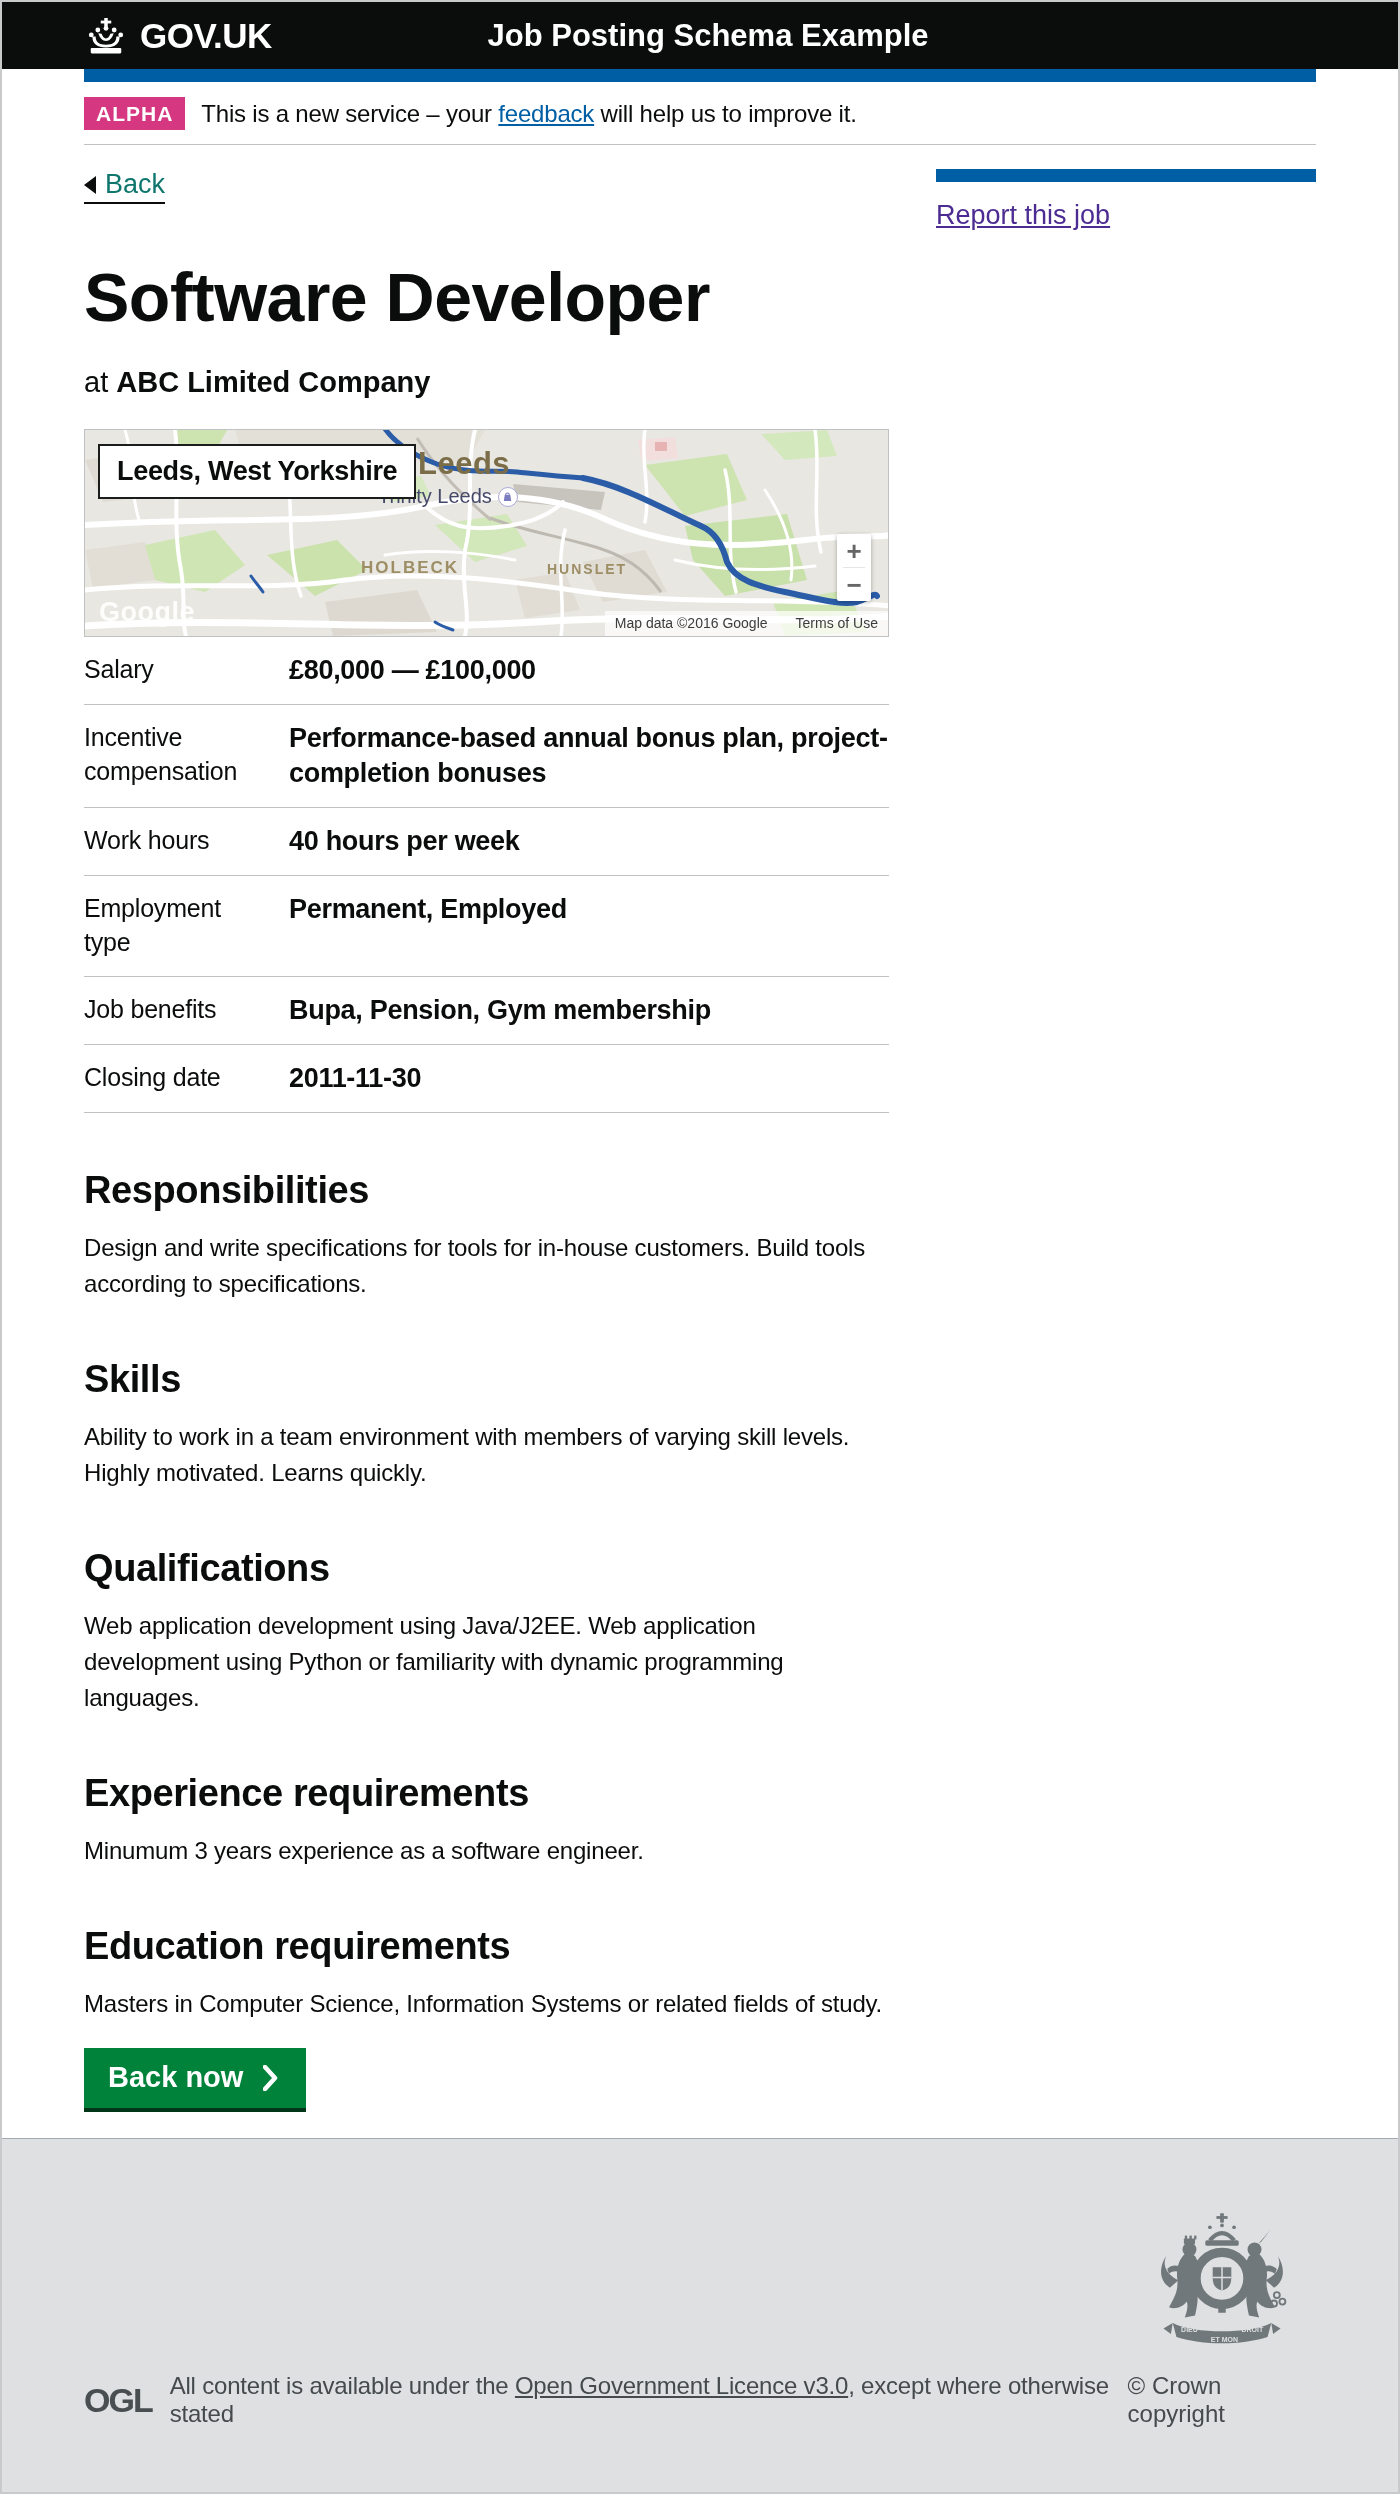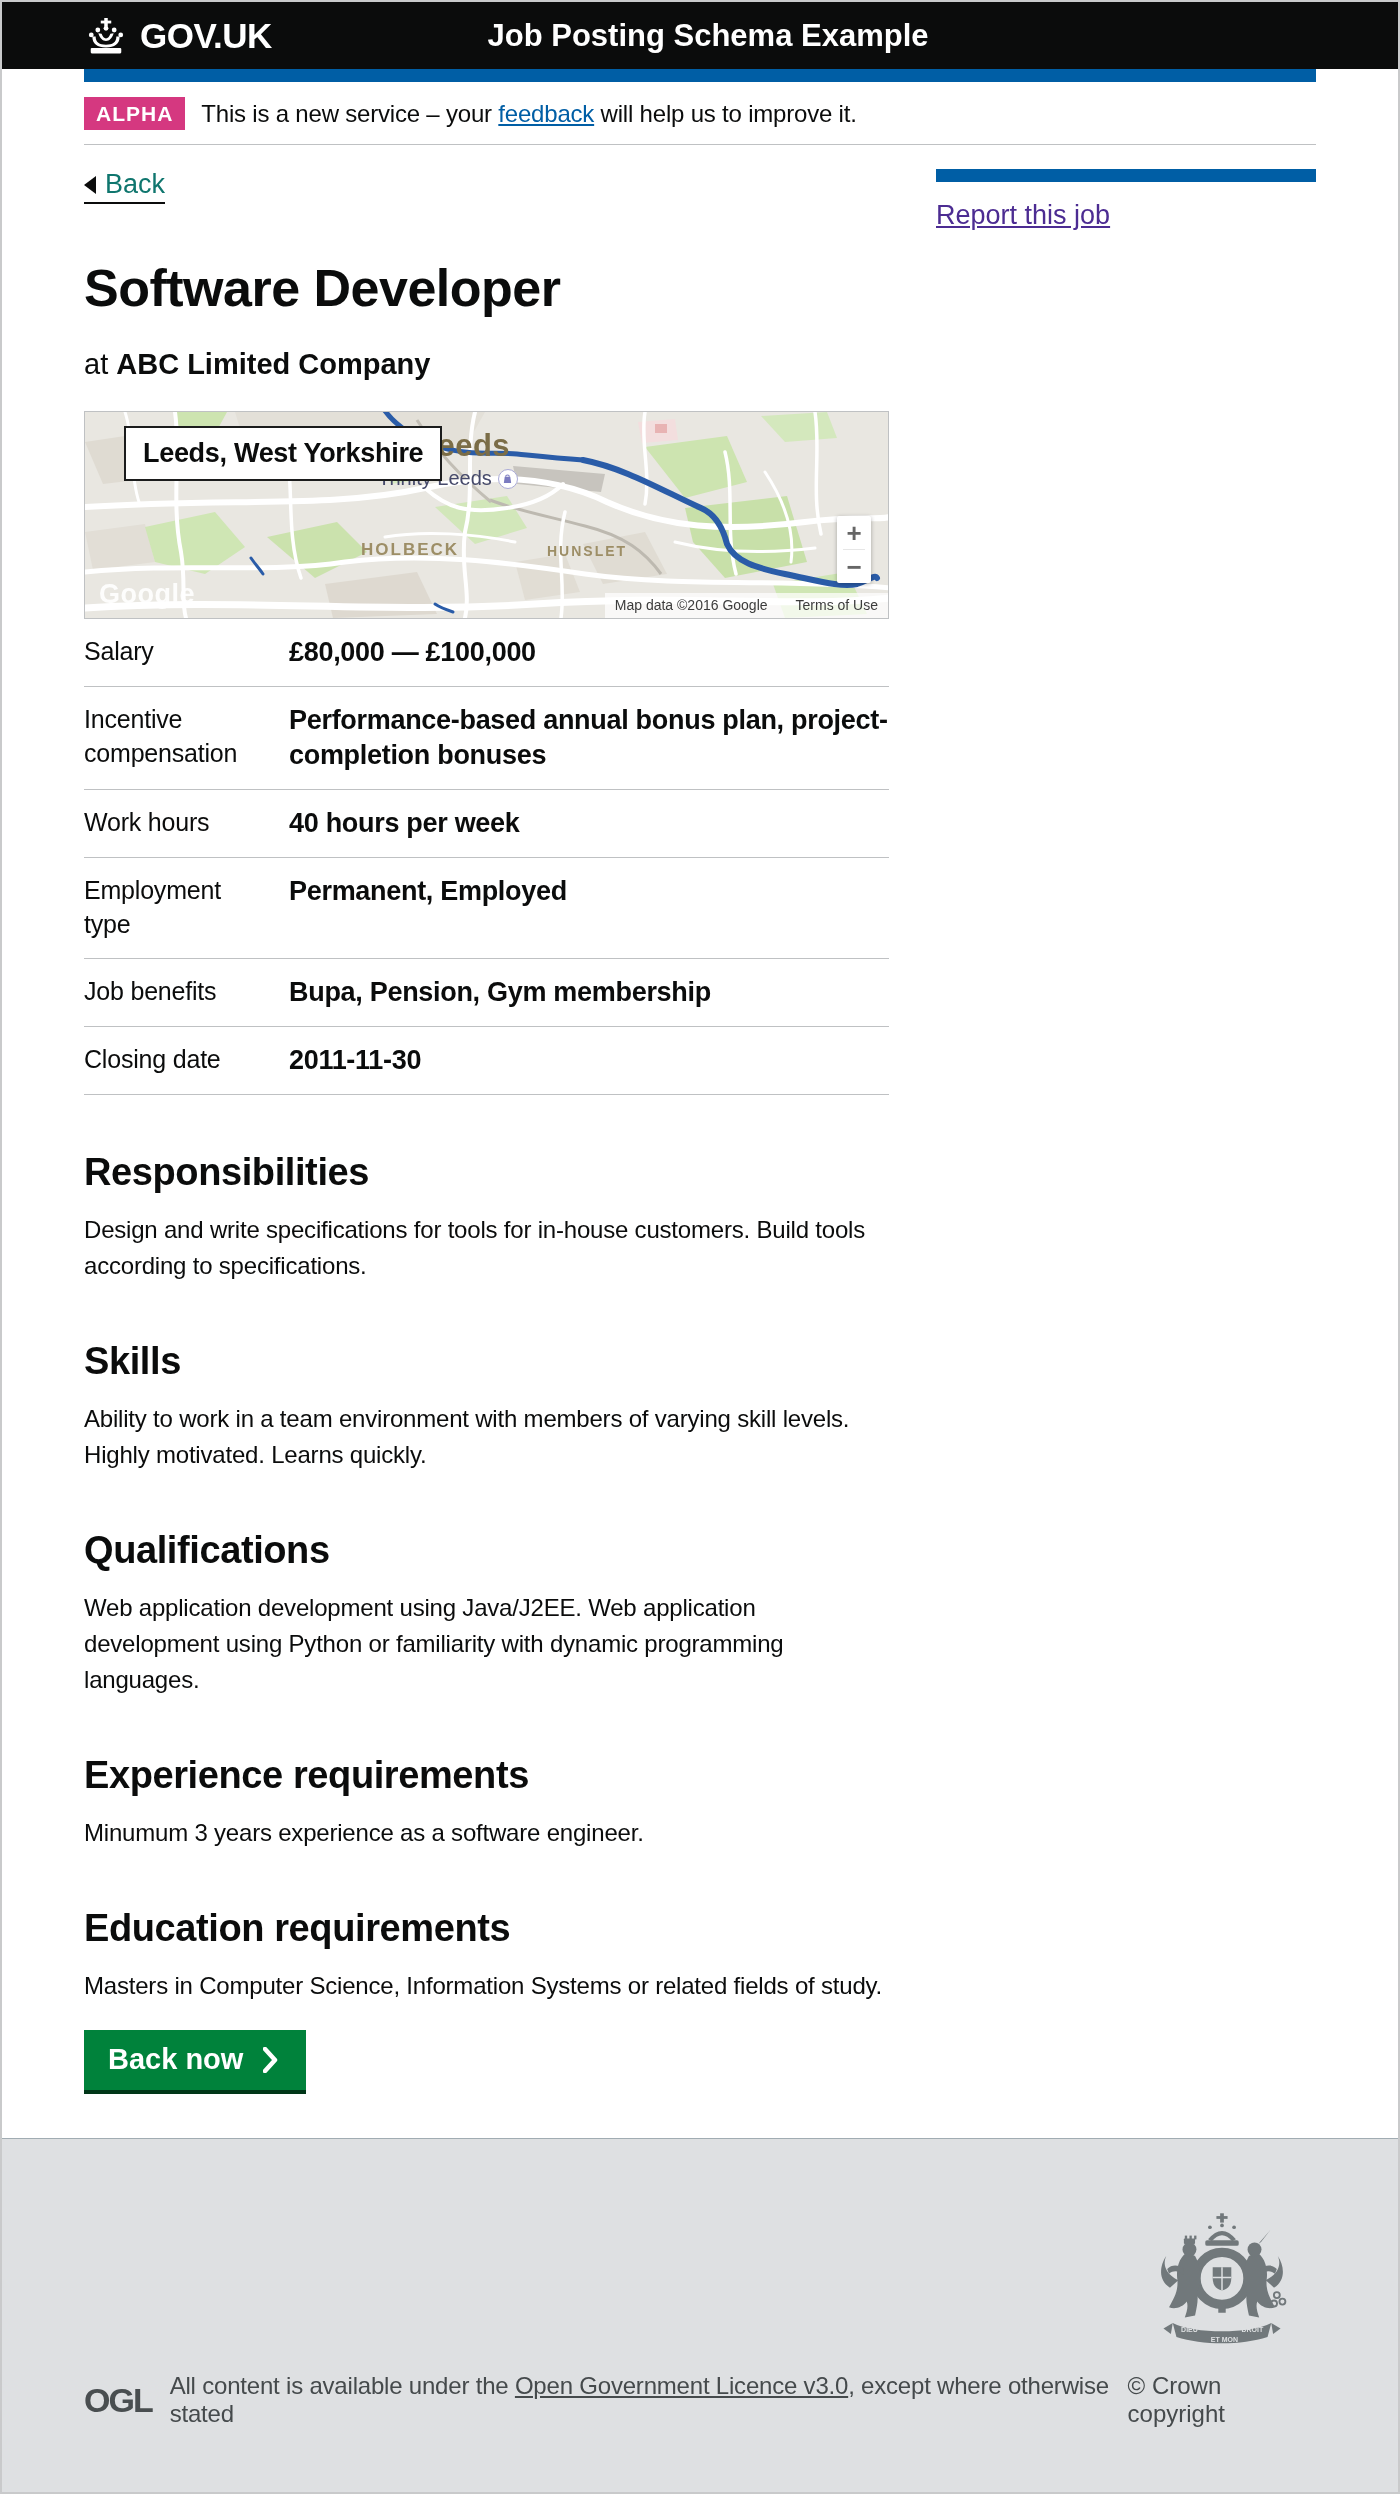--- a/index.html
+++ b/index.html
@@ -44,31 +44,31 @@
     display:inline-flex; align-items:center; gap:9px;
     font-size:27px; color:#0f766e; text-decoration:none;
     border-bottom:2px solid #0b0c0c; padding-bottom:2px; cursor:pointer;
   }
   .back-arrow { width:0; height:0; border-top:9px solid transparent;
     border-bottom:9px solid transparent; border-right:12px solid #0b0c0c; }
 
   .report-box .bar { height:13px; background:#005ea5; margin-bottom:18px; }
   .report-box a { font-size:27px; color:#4c2c92; text-decoration:underline; cursor:pointer; }
 
-  h1.job-title { font-size:52px; letter-spacing:-0.5px; margin-top:54px; }
+  h1.job-title { font-size:68px; letter-spacing:-0.5px; margin-top:54px; }
   .job-company { font-size:29px; margin-top:30px; }
   .job-company b { font-weight:bold; }
 
   
   .map { position:relative; width:805px; height:208px; margin-top:30px;
     border:1px solid #bfc1c3; background:#e9e7e1; overflow:hidden; }
   .map-label {
     position:absolute; top:14px; left:13px; background:#fff;
     border:2px solid #1b1c1c; padding:10px 17px; font-size:27px; font-weight:bold;
-    letter-spacing:-0.3px; z-index:3;margin-left:26px;
+    letter-spacing:-0.3px; z-index:3;
   }
   .map-city { position:absolute; top:16px; left:333px; font-size:31px; font-weight:bold;
     color:#7b6d47; letter-spacing:0.5px; z-index:2; }
   .map-poi { position:absolute; top:55px; left:293px; font-size:20px; color:#45496a;
     display:flex; align-items:center; gap:6px; z-index:2; }
   .poi-icon { width:20px; height:20px; border-radius:50%; background:#fff;
     border:1px solid #a9a9d6; display:flex; align-items:center; justify-content:center; }
   .map-district { position:absolute; font-size:17px; font-weight:bold; color:#9d8e66;
     letter-spacing:2px; z-index:2; }
   .d1 { top:128px; left:276px; }

